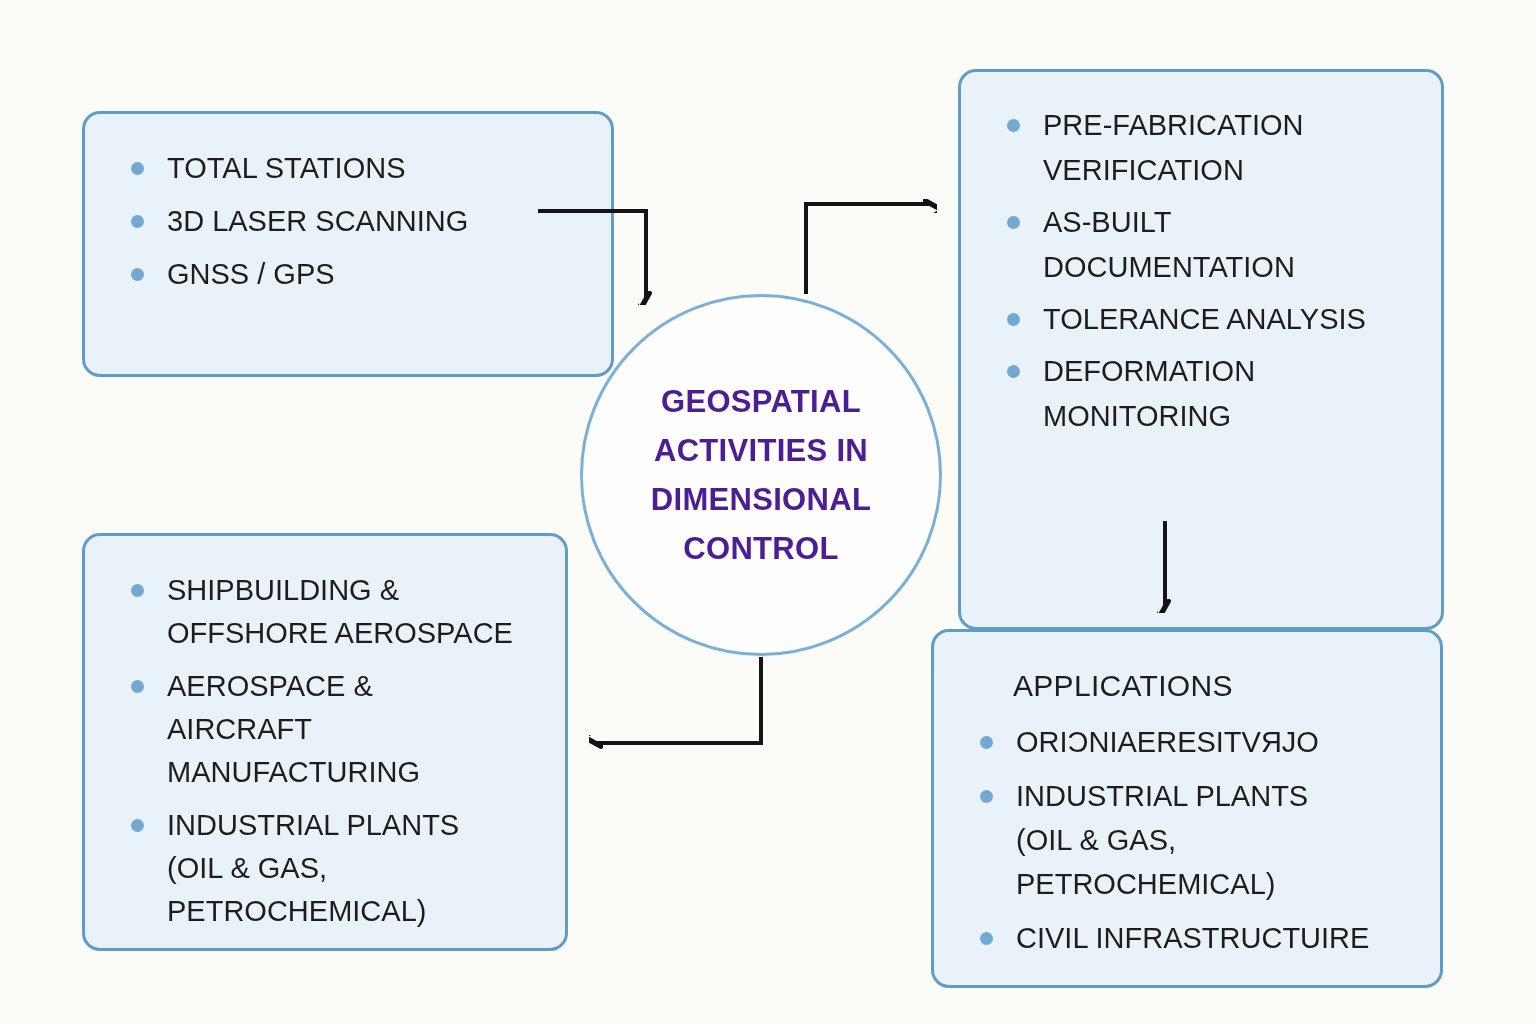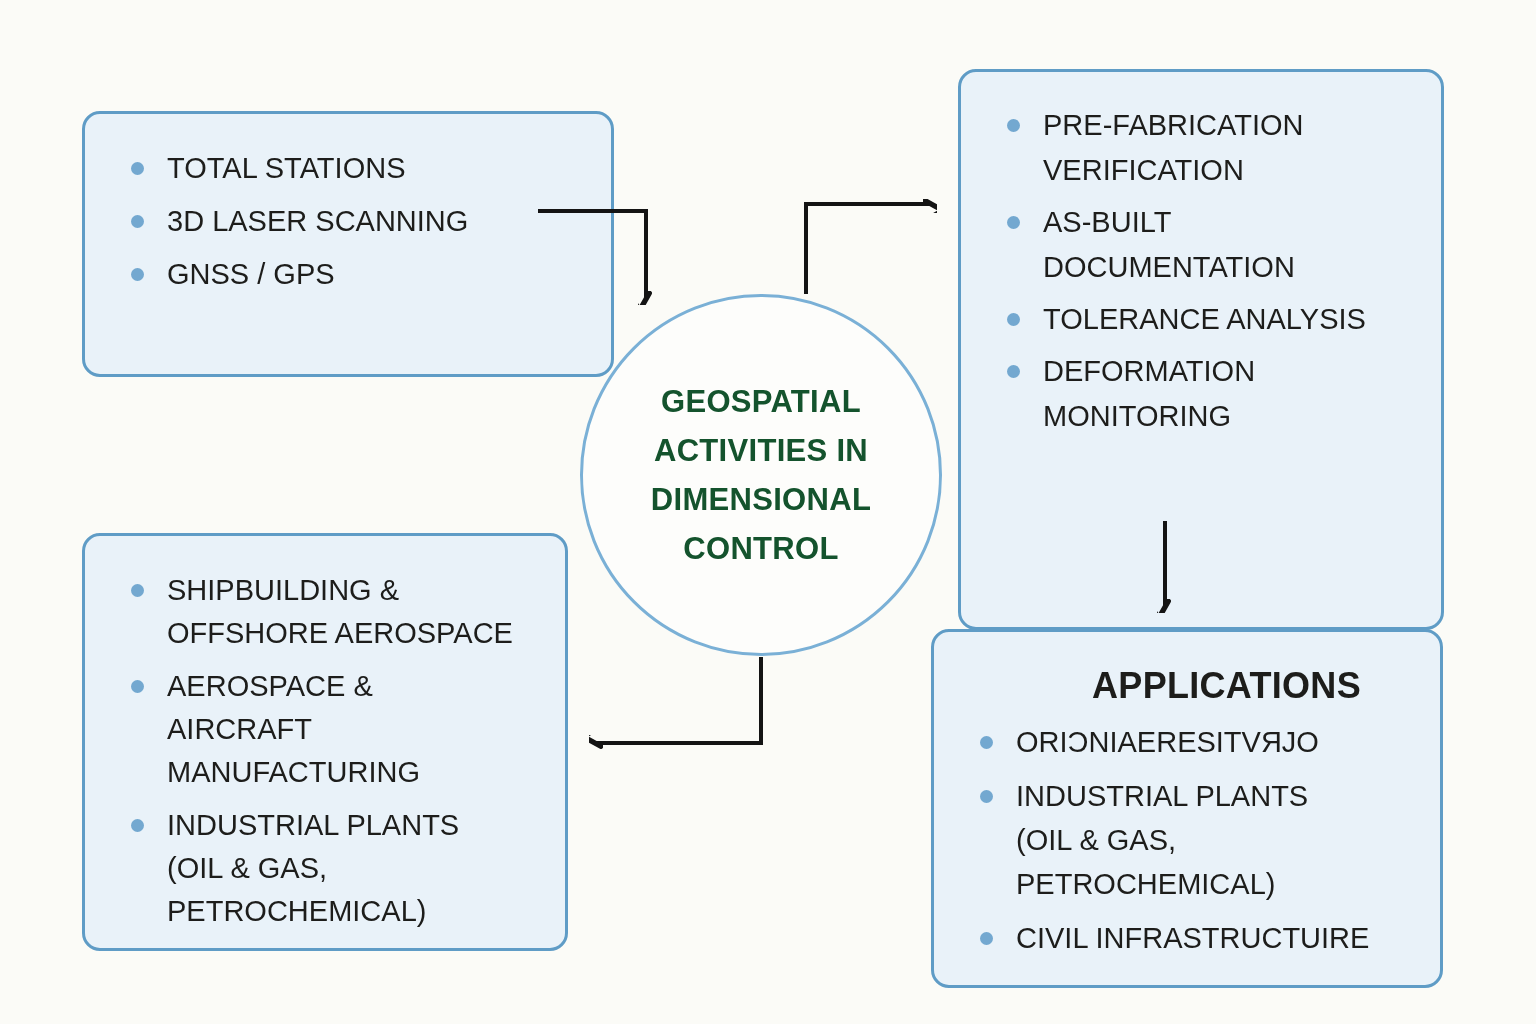--- a/index.html
+++ b/index.html
@@ -51,26 +51,25 @@
   #box-activities .line { font-size: 29px; line-height: 45px; }
   #box-activities li { margin-bottom: 7px; }
   #box-activities .bullet { margin-top: 16px; }
 
   #box-industries ul { padding-top: 33px; }
   #box-industries .line { font-size: 29px; line-height: 43px; }
   #box-industries li { margin-bottom: 10px; }
   #box-industries .bullet { margin-top: 15px; }
 
   #box-applications .heading {
-    font-size: 36px;
-    font-weight: bold;
+    font-size: 30px;
+    font-weight: normal;
     line-height: 44px;
     padding: 32px 0 12px 79px;
     letter-spacing: 0.3px;
-    text-align: center;
   }
   #box-applications .line { font-size: 29px; line-height: 44px; }
   #box-applications li { margin-bottom: 10px; }
   #box-applications .bullet { margin-top: 16px; }
 
   .circle {
     position: absolute;
     left: 580px; top: 294px;
     width: 362px; height: 362px;
     border-radius: 50%;
@@ -80,21 +79,21 @@
     display: flex;
     align-items: center;
     justify-content: center;
     text-align: center;
   }
   .circle-title {
     font-weight: bold;
     font-size: 31px;
     line-height: 49px;
     letter-spacing: 0.3px;
-    color: #14532d;
+    color: #4c1d95;
   }
   .circle-title .line { white-space: nowrap; }
 
   svg.arrows {
     position: absolute;
     left: 0; top: 0;
     width: 1536px; height: 1024px;
     pointer-events: none;
   }
 </style>

